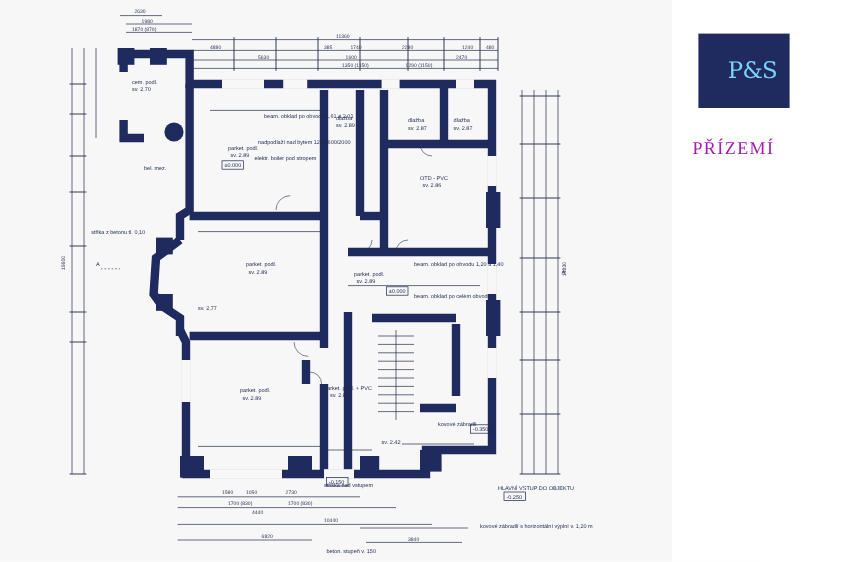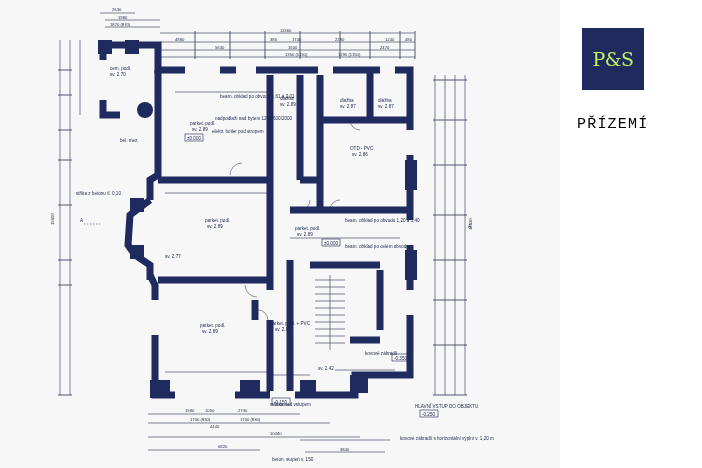--- a/index.html
+++ b/index.html
@@ -1,20 +1,20 @@
 <!DOCTYPE html>
 <html><head>
 <meta charset="utf-8">
 <style>
   html,body{margin:0;padding:0;}
   body{width:702px;height:468px;overflow:hidden;background:#ffffff;font-family:"Liberation Sans",sans-serif;position:relative;}
   .plan-area{position:absolute;left:0;top:0;width:560px;height:468px;background:#f7f7f7;}
   .side-panel{position:absolute;left:560px;top:0;width:142px;height:468px;background:#ffffff;}
-  .logo{position:absolute;left:22px;top:28px;width:62px;height:62px;background:#1f2a5e;display:flex;align-items:center;justify-content:center;color:#bef264;font-family:"DejaVu Serif","Liberation Serif",serif;font-size:19px;letter-spacing:-0.5px;}
-  .floor-title{position:absolute;left:17px;top:116px;font-family:Liberation Mono, monospace;color:#000000;font-size:15px;letter-spacing:1.2px;}
+  .logo{position:absolute;left:22px;top:28px;width:62px;height:62px;background:#1f2a5e;display:flex;align-items:center;justify-content:center;color:#7dd3fc;font-family:"DejaVu Serif","Liberation Serif",serif;font-size:19px;letter-spacing:-0.5px;padding-left:14px;}
+  .floor-title{position:absolute;left:17px;top:116px;font-family:Liberation Serif, serif;color:#a21caf;font-size:15px;letter-spacing:1.2px;}
   svg{position:absolute;left:0;top:0;}
   .dim{font-family:"Liberation Sans",sans-serif;font-size:4.2px;fill:#2b3350;}
   .lbl{font-family:"Liberation Sans",sans-serif;font-size:4.6px;fill:#1f2a50;}
 </style>
 </head>
 <body>
 
 <div class="plan-area">
   <svg width="560" height="468" viewBox="0 0 560 468">
     <g stroke="#2b3350" stroke-width="0.6" fill="none">

